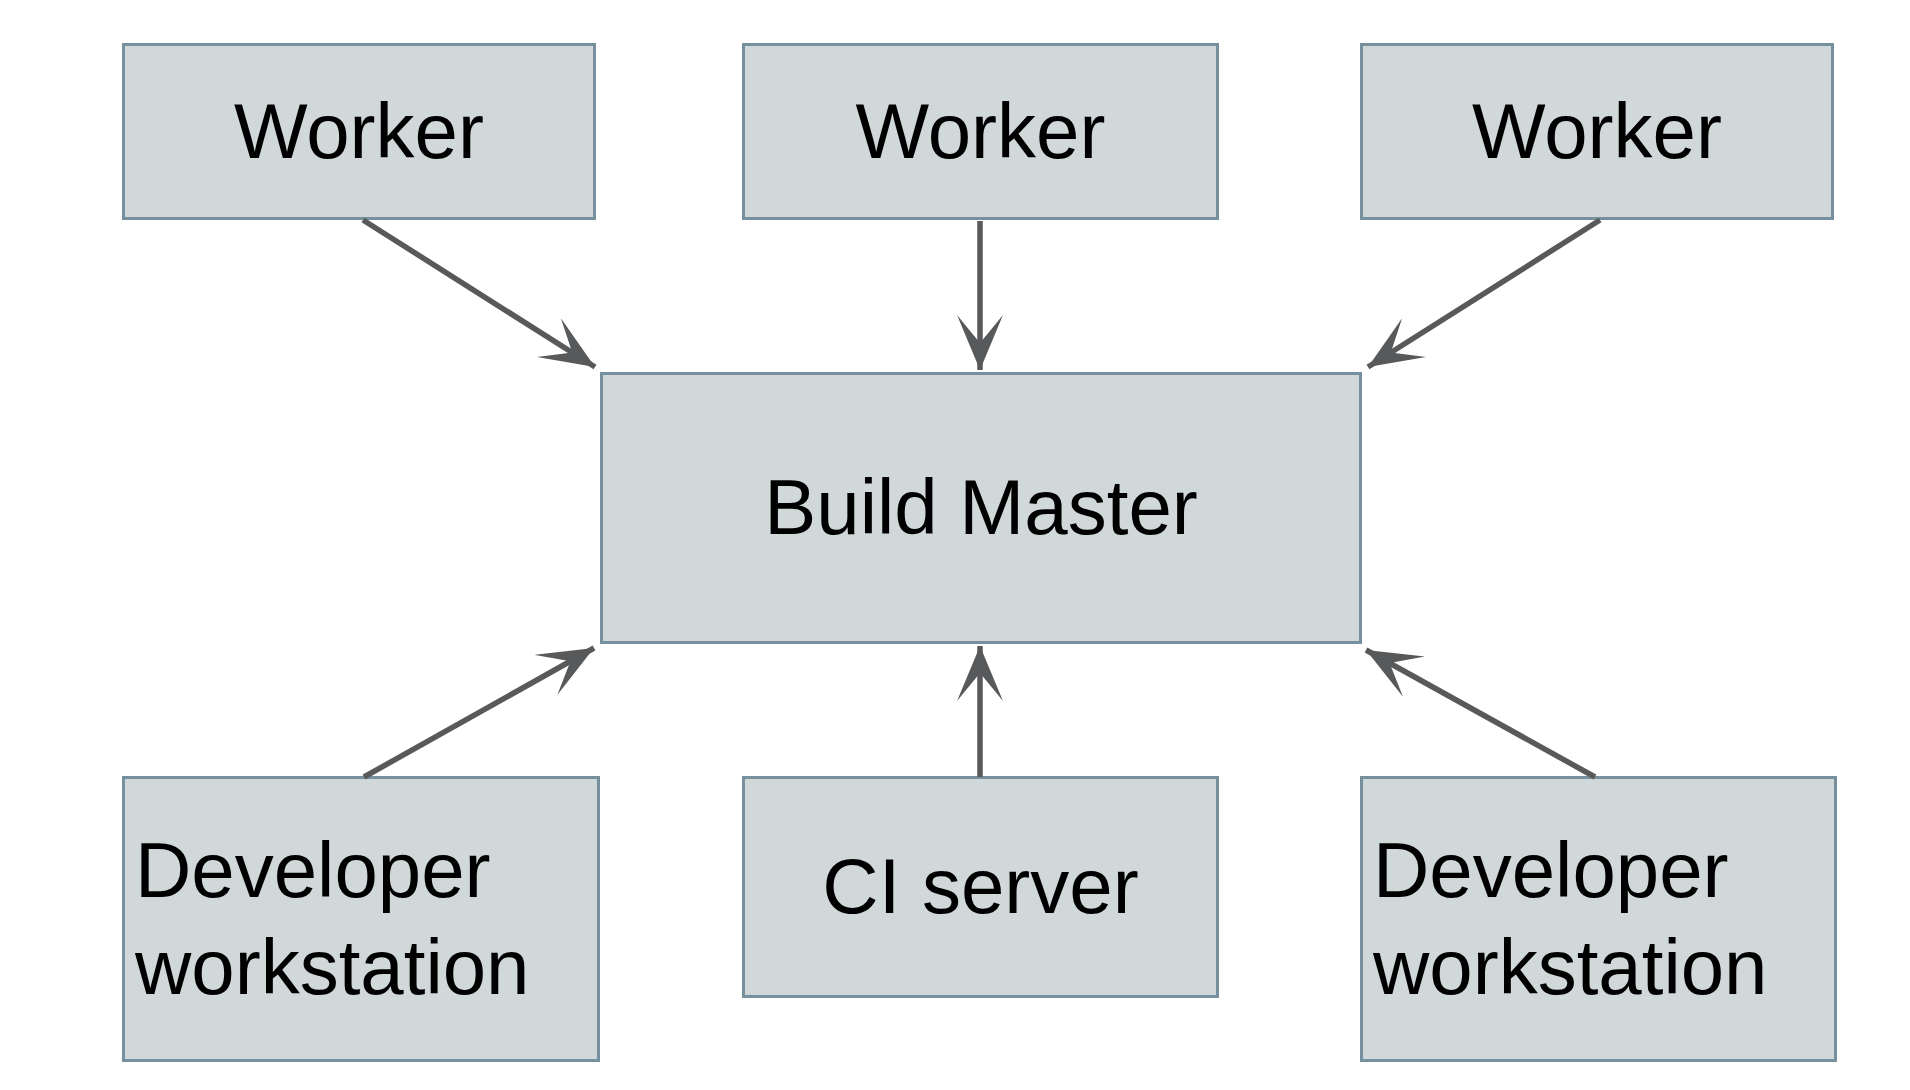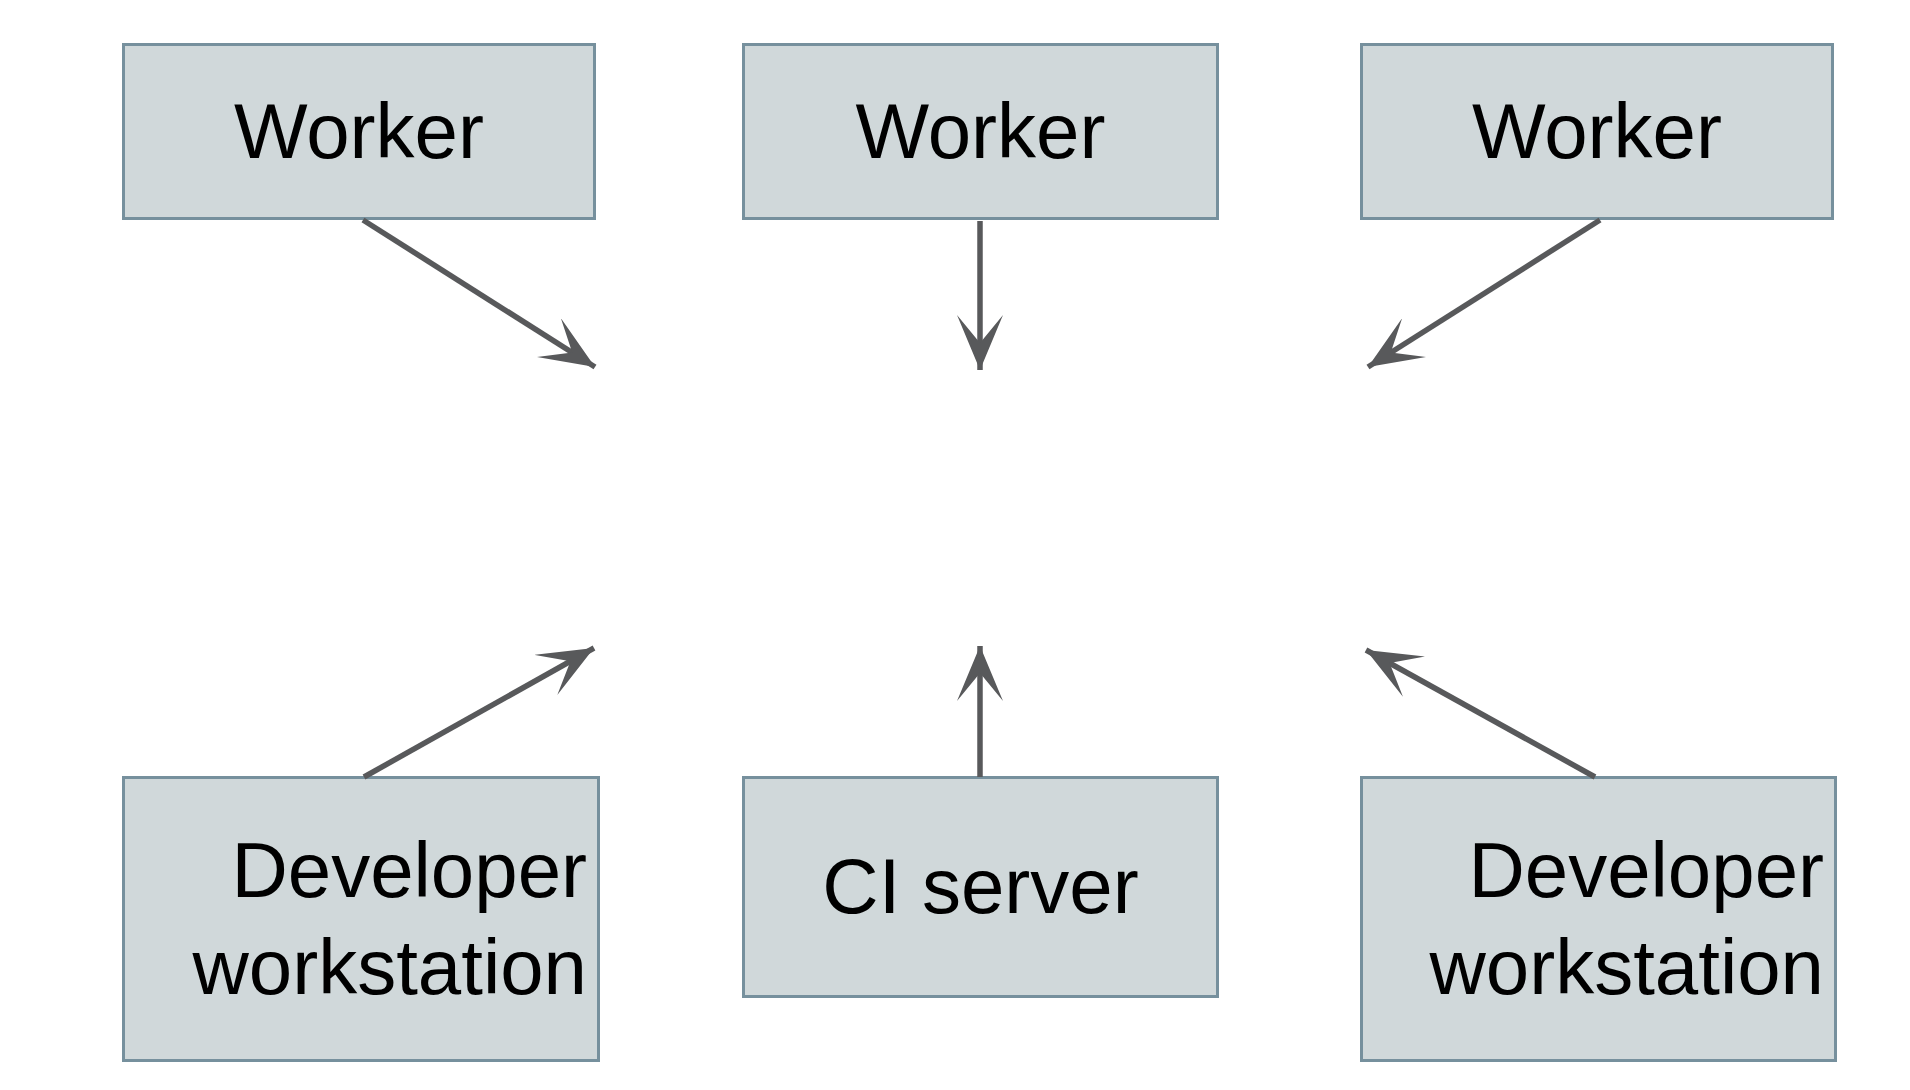--- a/index.html
+++ b/index.html
@@ -19,21 +19,21 @@
     overflow:hidden;
     font-family:"Liberation Sans", sans-serif;
   }
   .node{
     position:absolute;
     background:var(--node-fill);
     border:3px solid var(--node-border);
     display:flex;
     align-items:center;
     justify-content:center;
-    text-align:right;
+    text-align:left;
     color:var(--text);
     font-size:78px;
     line-height:1.25;
   }
   .node span{display:block;padding:0 10px;}
   .n-worker-1{left:122px;top:43px;width:474px;height:177px;}
   .n-worker-2{left:742px;top:43px;width:477px;height:177px;}
   .n-worker-3{left:1360px;top:43px;width:474px;height:177px;}
   .n-build-master{left:600px;top:372px;width:762px;height:272px;}
   .n-dev-left{left:122px;top:776px;width:478px;height:286px;}
@@ -59,20 +59,23 @@
 
   <div class="node n-worker-1">
     <span>Worker</span>
   </div>
   <div class="node n-worker-2">
     <span>Worker</span>
   </div>
   <div class="node n-worker-3">
     <span>Worker</span>
   </div>
+  <div class="node n-build-master">
+    <span>Build Master</span>
+  </div>
   <div class="node n-dev-left">
     <span>Developer workstation</span>
   </div>
   <div class="node n-ci-server">
     <span>CI server</span>
   </div>
   <div class="node n-dev-right">
     <span>Developer workstation</span>
   </div>
 

